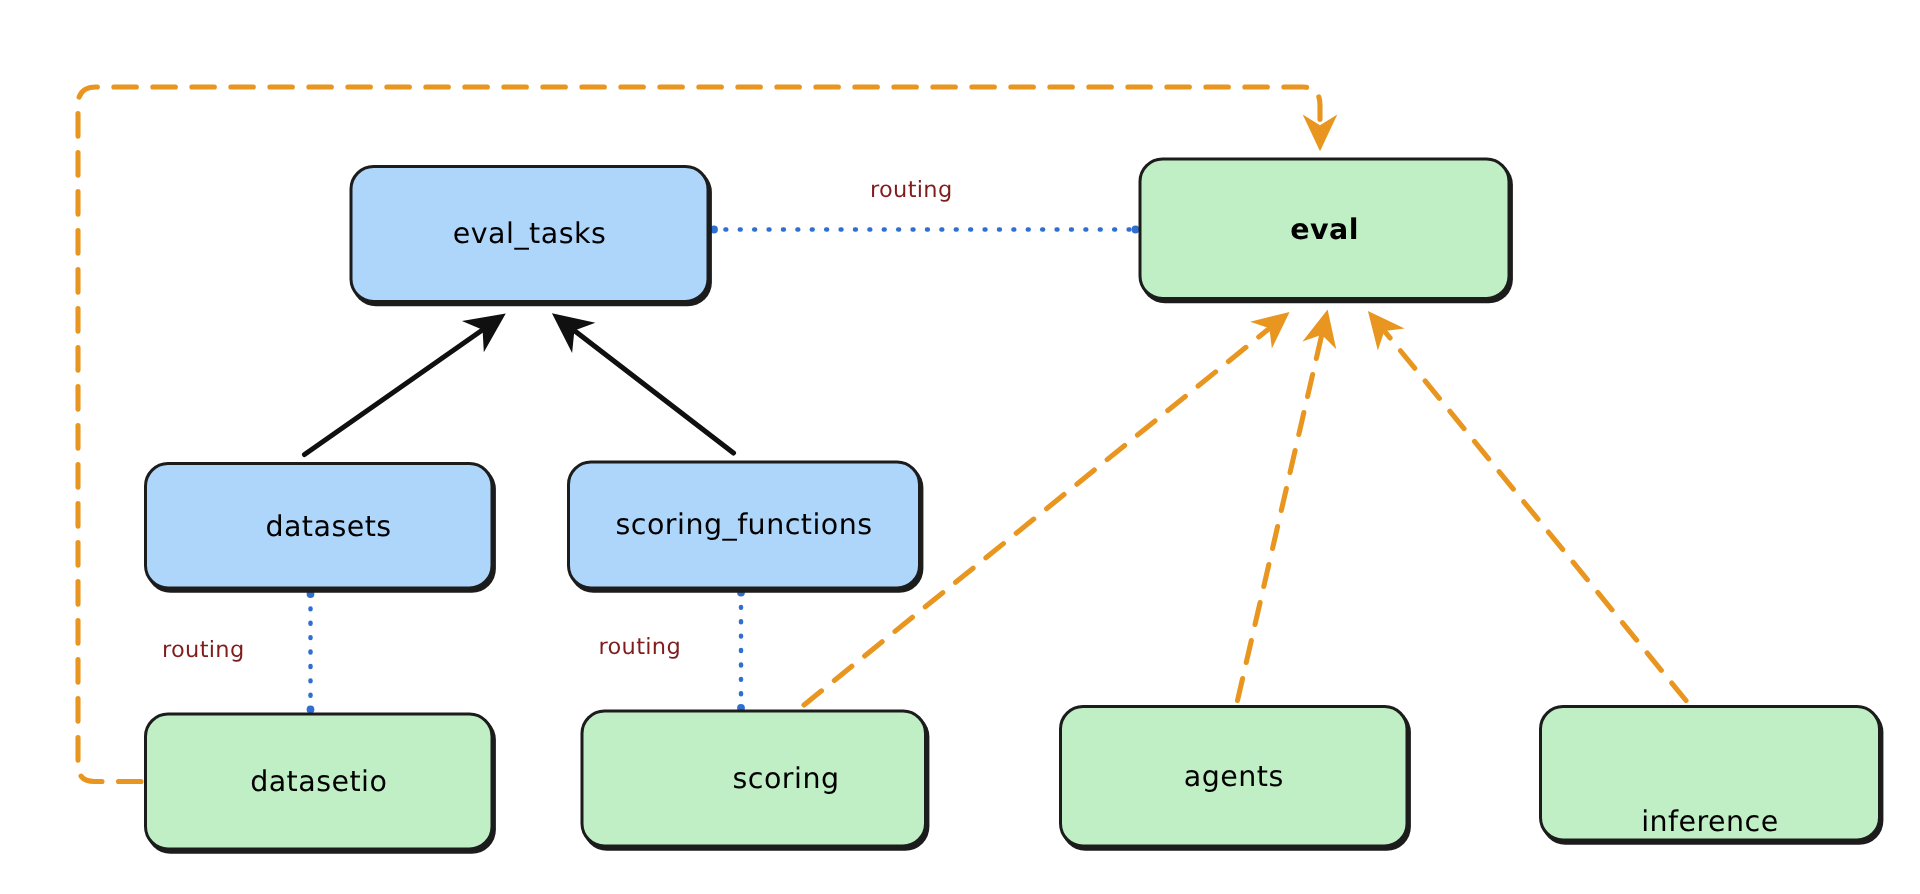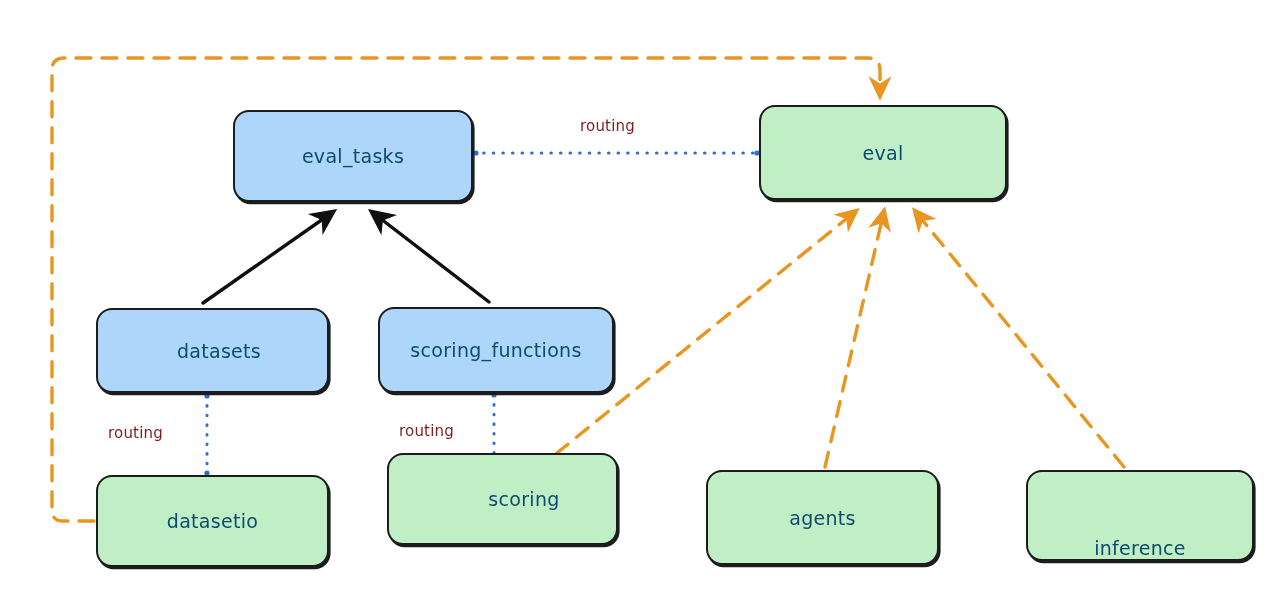--- a/index.html
+++ b/index.html
@@ -32,21 +32,21 @@
     align-items: center;
     justify-content: center;
     border: 2.6px solid #1c1c1c;
     border-radius: 16px;
     box-shadow: 1.6px 2.2px 0 #1c1c1c;
   }
   .node .node-label {
     font-family: "DejaVu Sans", sans-serif;
     font-size: 19px;
     letter-spacing: 0.3px;
-    color: #0c4a6e;
+    color: #000000;
     white-space: nowrap;
     pointer-events: none;
   }
   .node.api {
     background: #ADD6FA;
   }
   .node.provider {
     background: #C0EFC5;
   }
   .edge-label {
@@ -95,37 +95,37 @@
 
     <path d="M 825 467 L 884 211" fill="none" stroke="#E8961F" stroke-width="3.4" stroke-linecap="round" stroke-dasharray="15 11" marker-end="url(#arrow-orange)"></path>
 
     <path d="M 1124 467 L 915 211" fill="none" stroke="#E8961F" stroke-width="3.4" stroke-linecap="round" stroke-dasharray="15 11" marker-end="url(#arrow-orange)"></path>
   </svg>
 
   <div class="node api" style="left:233px; top:110px; width:240px; height:92px;">
     <span class="node-label">eval_tasks</span>
   </div>
 
-  <div class="node provider" style="left:759px; top:105px; width:248px; height:95px;">
+  <div class="node provider" style="left:759px; top:105px; width:248px; height:95px;font-weight:bold;">
     <span class="node-label">eval</span>
   </div>
 
   <div class="node api" style="left:96px; top:308px; width:233px; height:85px;padding-left:13px;">
     <span class="node-label">datasets</span>
   </div>
 
   <div class="node api" style="left:378px; top:307px; width:236px; height:86px;">
     <span class="node-label">scoring_functions</span>
   </div>
 
   <div class="node provider" style="left:96px; top:475px; width:233px; height:92px;">
     <span class="node-label">datasetio</span>
   </div>
 
-  <div class="node provider" style="left:387px; top:453px; width:231px; height:92px;padding-left:43px;">
+  <div class="node provider" style="left:387px; top:473px; width:231px; height:92px;padding-left:43px;">
     <span class="node-label">scoring</span>
   </div>
 
   <div class="node provider" style="left:706px; top:470px; width:233px; height:95px;align-items:center;">
     <span class="node-label">agents</span>
   </div>
 
   <div class="node provider" style="left:1026px; top:470px; width:228px; height:91px;align-items:flex-end;">
     <span class="node-label">inference</span>
   </div>

